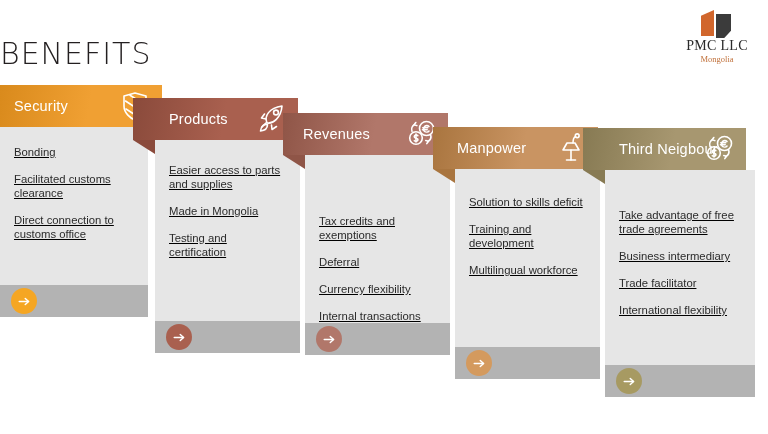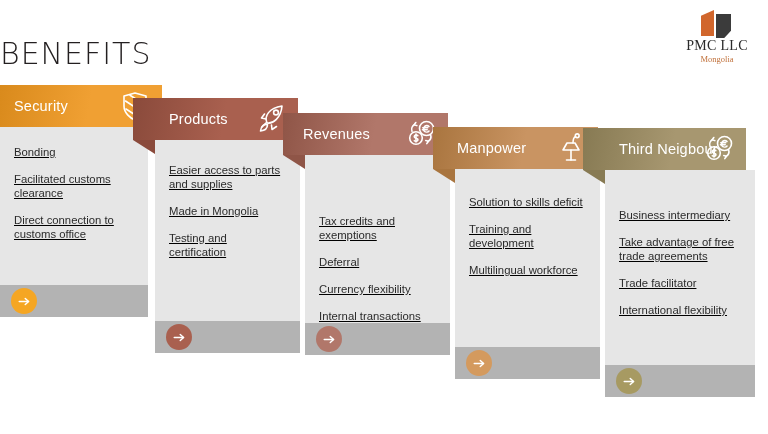--- a/index.html
+++ b/index.html
@@ -217,22 +217,22 @@
       <path fill="none" stroke="#ffffff" stroke-width="1.6" stroke-linecap="round" stroke-linejoin="round" d="M17 19 L17 29"></path>
       <path fill="none" stroke="#ffffff" stroke-width="1.6" stroke-linecap="round" stroke-linejoin="round" d="M12.5 29 L21.5 29"></path>
       <path fill="none" stroke="#ffffff" stroke-width="1.6" stroke-linecap="round" stroke-linejoin="round" d="M19 12 C19 8.5 19.5 6.2 21.5 5.4"></path>
       <circle fill="none" stroke="#ffffff" stroke-width="1.6" stroke-linecap="round" stroke-linejoin="round" cx="23.2" cy="4.8" r="1.9"></circle>
     </svg></span>
       </div>
       <div class="fold" style="left: 433px; top: 169px; width: 22px; background: rgb(169, 117, 63); clip-path: polygon(0px 0px, 100% 0px, 100% 100%);"></div>
       <div class="col" style="left: 605px; top: 170px; width: 150px; height: 227px;">
         <div class="card" style="height: 195px;"></div>
         <div class="body" style="top: 38px;">
+          <div class="bullet">Take advantage of free trade agreements</div>
           <div class="bullet">Business intermediary</div>
-          <div class="bullet">Take advantage of free trade agreements</div>
           <div class="bullet">Trade facilitator</div>
           <div class="bullet">International flexibility</div>
         </div>
         <div class="footer" style="top: 195px;">
           <div class="fbtn" style="background: rgb(167, 154, 98);">
             <svg viewBox="0 0 20 20" width="15" height="15">
     <path d="M3 10 H15" fill="none" stroke="#ffffff" stroke-width="2" stroke-linecap="round"></path>
     <path d="M11 6 L15.5 10 L11 14" fill="none" stroke="#ffffff" stroke-width="2" stroke-linecap="round" stroke-linejoin="round"></path>
   </svg>
           </div>

